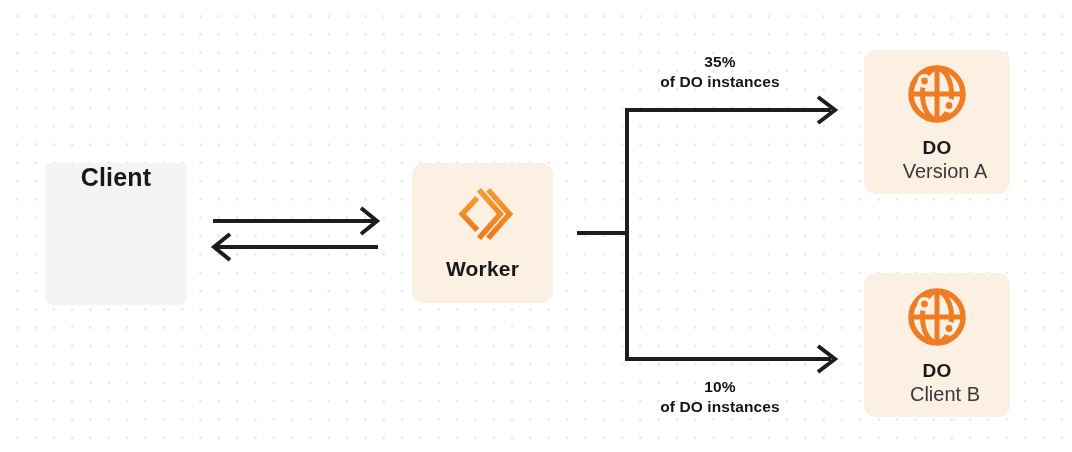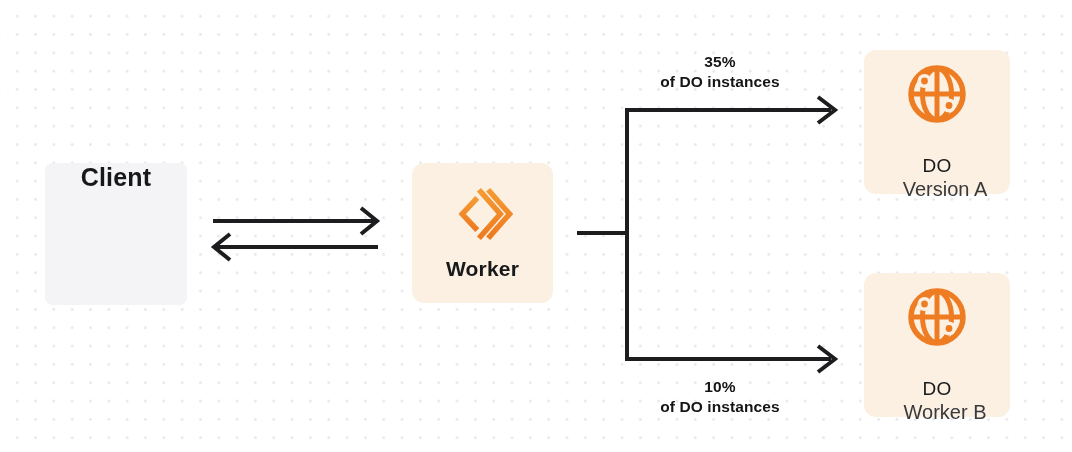--- a/index.html
+++ b/index.html
@@ -49,22 +49,22 @@
   }
   .node-do {
     width: 146px; height: 144px;
     background: #fbf0e2; border-radius: 12px;
     padding-top: 12px;
   }
   .node-do-a { left: 864px; top: 50px; }
   .node-do-b { left: 864px; top: 273px; }
   .node-do .icon { width: 64px; height: 64px; display: block; }
   .node-do .node-title {
-    margin-top: 28px;
-    font-size: 19px; font-weight: 400; color: #17181a; letter-spacing: 0.3px;
+    margin-top: 10px;
+    font-size: 19px; font-weight: 700; color: #17181a; letter-spacing: 0.3px;
     line-height: 24px;
   }
   .node-do .node-subtitle {
     font-size: 20px; font-weight: 400; color: #37393d;
     line-height: 22px;
     margin-left: 16px;
   }
   .edge-label {
     position: absolute;
     width: 250px; text-align: center;
@@ -150,21 +150,21 @@
           <path d="M32,6.5 A14.5,25.5 0 0 0 32,57.5"></path>
           <path d="M32,6.5 A14.5,25.5 0 0 1 32,57.5"></path>
         </g>
         <circle cx="19.5" cy="19" r="7" fill="#FBF0E2"></circle>
         <circle cx="19.5" cy="19" r="3.4" fill="#EE7C23"></circle>
         <circle cx="44" cy="43.5" r="7" fill="#FBF0E2"></circle>
         <circle cx="44" cy="43.5" r="3.4" fill="#EE7C23"></circle>
       </svg>
     </span>
     <span class="node-title">DO</span>
-    <span class="node-subtitle">Worker B</span>
+    <span class="node-subtitle">Client B</span>
   </div>
 
   <div class="edge-label edge-label-top">
     <div>35%</div>
     <div>of DO instances</div>
   </div>
   <div class="edge-label edge-label-bottom">
     <div>10%</div>
     <div>of DO instances</div>
   </div>

